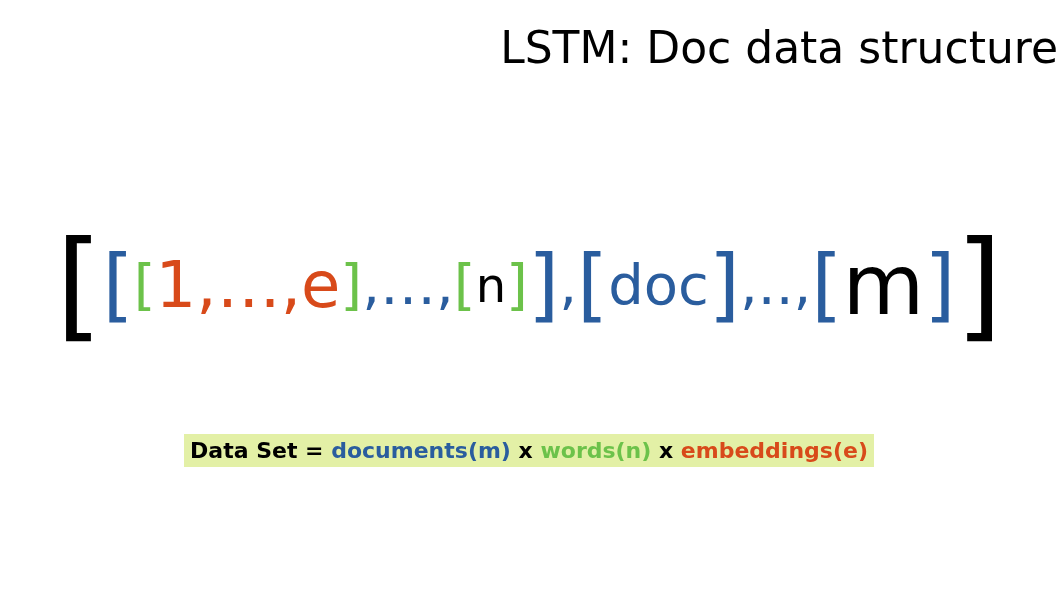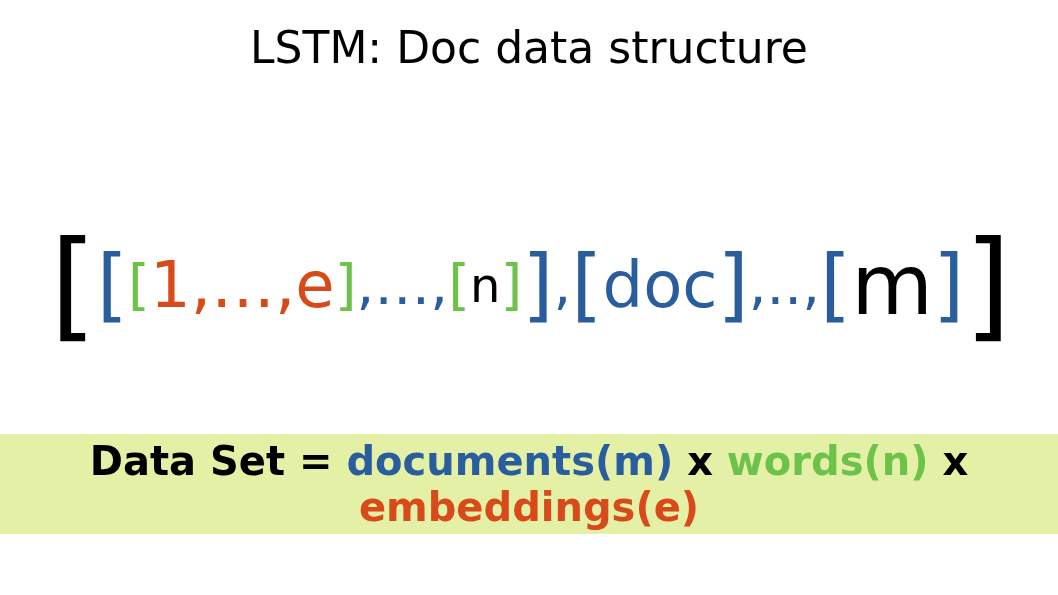--- a/index.html
+++ b/index.html
@@ -9,21 +9,21 @@
       background: #ffffff;
       font-family: "DejaVu Sans", "Liberation Sans", Arial, sans-serif;
       position: relative;
       overflow: hidden;
     }
     .title {
       position: absolute;
       top: 22px;
       left: 0;
       right: 0;
-      text-align: center;
+      text-align: right;
       font-size: 44px;
       font-weight: 400;
       color: #000;
     }
     .expr {
       position: absolute;
       top: 225px;
       left: 50px;
       right: 50px;
       text-align: center;
@@ -56,41 +56,41 @@
       font-size: 56px;
       color: #2a5d9e;
       vertical-align: middle;
     }
     .lvl2-n {
       font-size: 48px;
       color: #000;
       vertical-align: middle;
     }
     .doc-text {
-      font-size: 64px;
+      font-size: 56px;
       color: #2a5d9e;
       vertical-align: middle;
     }
     .m-text {
       font-size: 84px;
       color: #000;
       vertical-align: middle;
     }
     .formula-wrap {
       position: absolute;
       top: 434px;
       left: 0;
       right: 0;
       text-align: center;
     }
     .formula {
       display: inline-block;
       background: #e3f0a6;
       padding: 4px 6px;
-      font-size: 40px;
+      font-size: 22px;
       font-weight: 700;
     }
     .f-black { color: #000; }
     .f-blue { color: #2a5d9e; }
     .f-green { color: #6cc24a; }
     .f-red { color: #d84a1a; }
   </style>
 </head>
 <body>
 

